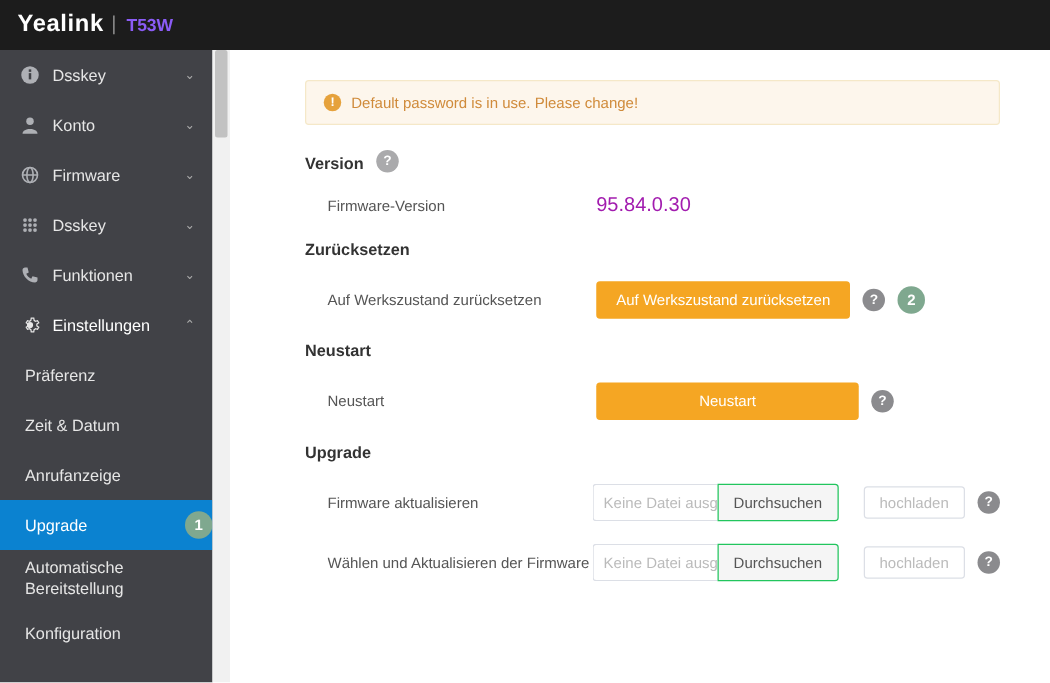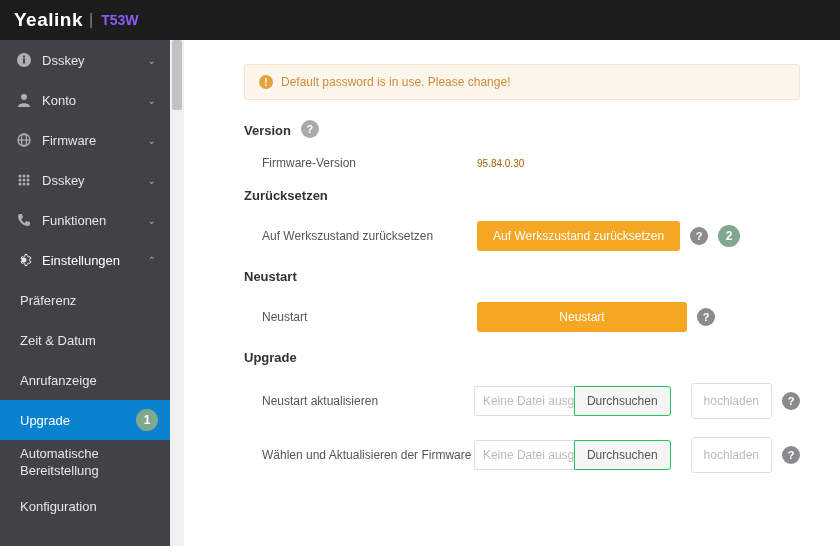--- a/index.html
+++ b/index.html
@@ -11,49 +11,49 @@
   .brand-model { color: #8b5cf6; font-size: 14px; font-weight: 600; }
   
   .main-wrap { display: flex; height: 506px; }
   
   .sidebar { width: 170px; background: #414247; color: #e6e6e6; overflow-y: auto; flex-shrink: 0; }
   .nav-item { display: flex; align-items: center; height: 40px; padding: 0 14px 0 16px; cursor: pointer; position: relative; }
   .nav-item .icon { width: 16px; height: 16px; margin-right: 10px; flex-shrink: 0; }
   .nav-item .label { flex: 1; font-size: 13px; }
   .nav-item .chev { font-size: 10px; color: #aaa; }
   .nav-sub { }
-  .nav-sub .sub-item { display: flex; align-items: center; height: 40px; padding-left: 20px; padding-right: 12px; cursor: pointer; font-size: 13px; position: relative; }
+  .nav-sub .sub-item { display: flex; align-items: center; height: 40px; padding-left: 20px; cursor: pointer; font-size: 13px; position: relative; }
   .nav-sub .sub-item.active { background: #0b82d0; color: #fff; }
   .sub-item .sub-label { flex: 1; }
   .badge { width: 22px; height: 22px; border-radius: 50%; background: #7fa88f; color: #fff; font-size: 12px; font-weight: 700; display: flex; align-items: center; justify-content: center; flex-shrink: 0; }
   
   .scroll-track { width: 14px; background: #f1f1f1; flex-shrink: 0; position: relative; }
   .scroll-thumb { position: absolute; top: 0; left: 2px; width: 10px; height: 70px; background: #c2c2c2; border-radius: 2px; }
   
   .content { flex: 1; padding: 24px 40px 20px 60px; overflow-y: auto; }
   
   .alert { background: #fdf6ec; border: 1px solid #f5e8c8; border-radius: 3px; padding: 10px 14px; font-size: 12px; color: #d08b3b; display: flex; align-items: center; margin-bottom: 20px; }
   .alert .warn-icon { width: 14px; height: 14px; border-radius: 50%; background: #e6a23c; color: #fff; font-size: 10px; font-weight: 700; display: flex; align-items: center; justify-content: center; margin-right: 8px; }
   
   .section-title { font-weight: 700; font-size: 13px; color: #333; display: flex; align-items: flex-end; margin-bottom: 18px; margin-top: 6px; }
   .help-icon { width: 18px; height: 18px; border-radius: 50%; background: #aaaaac; color: #fff; font-size: 11px; font-weight: 700; display: flex; align-items: center; justify-content: center; margin-left: 10px; cursor: pointer; }
   .help-icon-gray { width: 18px; height: 18px; border-radius: 50%; background: #8b8b8e; color: #fff; font-size: 11px; font-weight: 700; display: flex; align-items: center; justify-content: center; cursor: pointer; }
   
   .row { display: flex; align-items: center; margin-bottom: 18px; padding-left: 18px; }
   .row .rlabel { width: 215px; font-size: 12px; color: #555; }
-  .row .rval { width: 215px; font-size: 10px; color: #a16207; }
+  .row .rval { width: 215px; font-size: 16px; color: #a21caf; }
   .row .ractions { display: flex; align-items: center; gap: 10px; }
   
   .btn-orange { background: #f5a623; color: #fff; border: none; height: 30px; padding: 0 16px; font-size: 12px; border-radius: 3px; cursor: pointer; min-width: 150px; text-align: center; }
   .btn-orange.wide { width: 210px; }
   
   .file-group { display: flex; align-items: center; border-radius: 14px; }
   .file-text { border: 1px solid #dcdfe6; border-right: none; height: 30px; width: 100px; padding: 0 8px; font-size: 12px; color: #bbb; border-radius: 3px 0 0 3px; display: flex; align-items: center; overflow: hidden; white-space: nowrap; }
   .file-browse { border: 1px solid #22c55e; height: 30px; padding: 0 12px; font-size: 12px; background: #f5f5f5; color: #555; border-radius: 0 3px 3px 0; cursor: pointer; }
-  .btn-upload { border: 1px solid #dcdfe6; height: 36px; padding: 0 12px; font-size: 12px; background: #fff; color: #bbb; border-radius: 3px; cursor: pointer; margin-left: 10px; }
+  .btn-upload { border: 1px solid #dcdfe6; height: 26px; padding: 0 12px; font-size: 12px; background: #fff; color: #bbb; border-radius: 3px; cursor: pointer; margin-left: 10px; }
   
   svg { display: block; }
 </style>
 </head>
 <body>
 
 <div class="topbar">
   <span class="brand-yealink">Yealink</span>
   <span class="brand-divider">|</span>
   <span class="brand-model">T53W</span>
@@ -191,21 +191,21 @@
       <div class="ractions">
         <button class="btn-orange wide">Neustart</button>
         <span class="help-icon-gray">?</span>
       </div>
     </div>
 
     <div class="section-title">
       <span>Upgrade</span>
     </div>
     <div class="row">
-      <div class="rlabel">Neustart aktualisieren</div>
+      <div class="rlabel">Firmware aktualisieren</div>
       <div class="ractions">
         <div class="file-group">
           <div class="file-text">Keine Datei ausg</div>
           <button class="file-browse">Durchsuchen</button>
         </div>
         <button class="btn-upload">hochladen</button>
         <span class="help-icon-gray">?</span>
       </div>
     </div>
     <div class="row">

